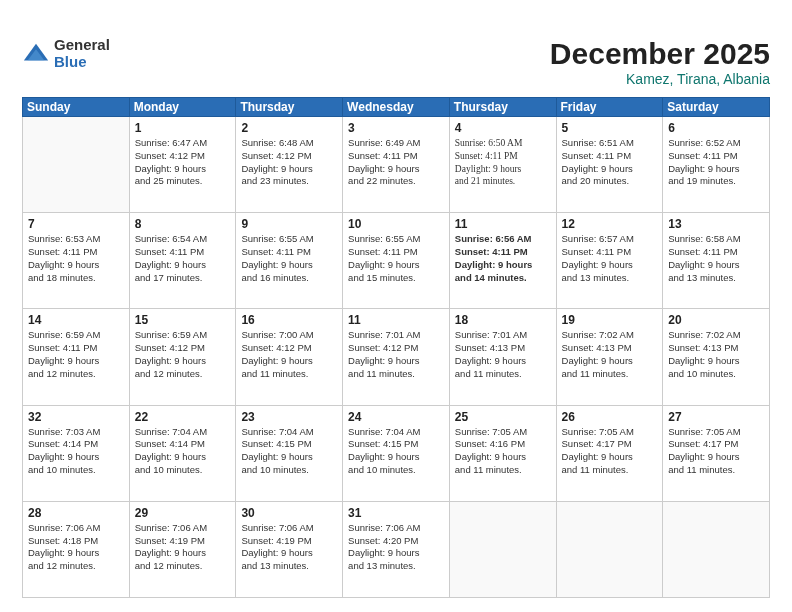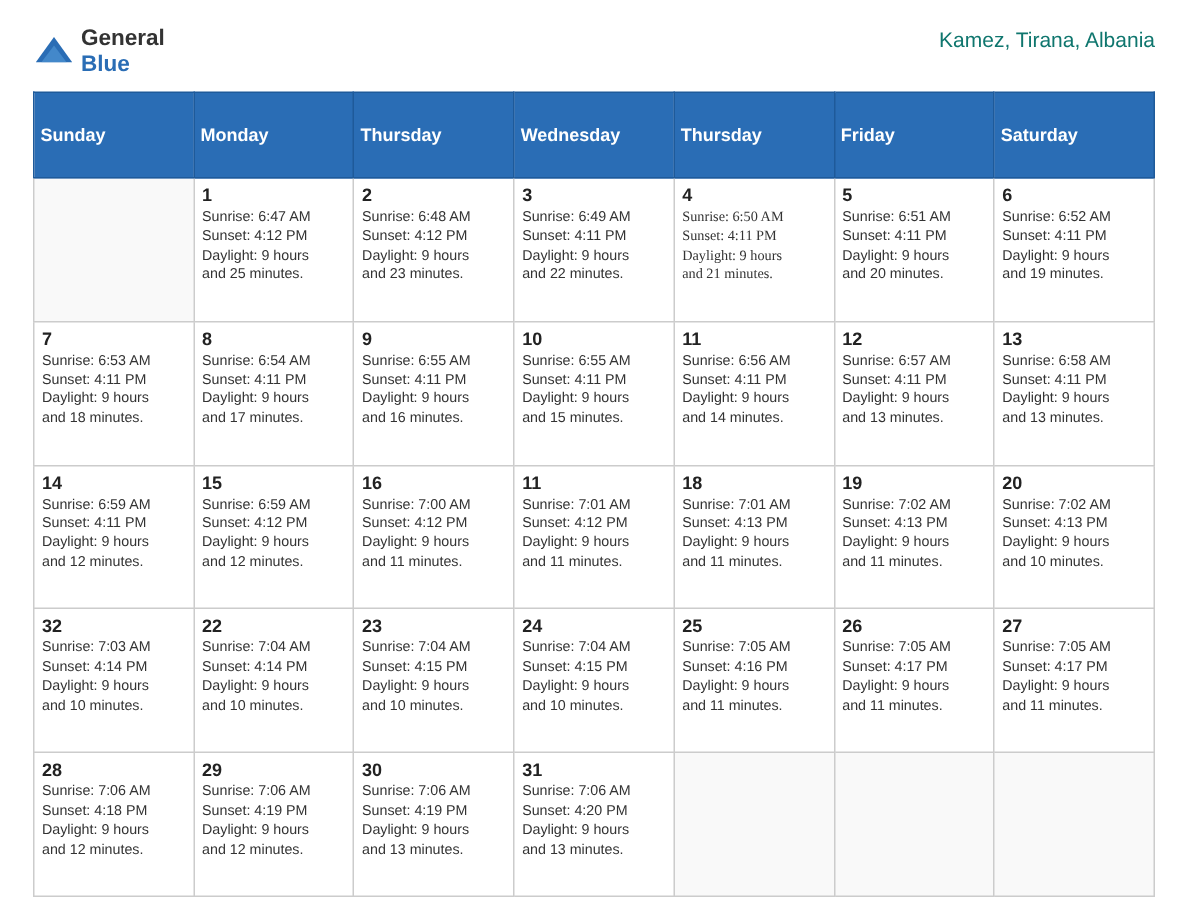--- a/index.html
+++ b/index.html
@@ -15,20 +15,21 @@
       height: 612px;
       padding: 18px 22px 14px 22px;
       display: flex;
       flex-direction: column;
     }
     .header {
       display: flex;
       justify-content: space-between;
       align-items: flex-start;
       margin-bottom: 10px;
+      margin-top: 19px;
     }
     .logo {
       display: flex;
       align-items: center;
       gap: 4px;
     }
     .logo-text {
       display: flex;
       flex-direction: column;
       line-height: 1.1;
@@ -64,21 +65,21 @@
       border: 1px solid #ccc;
       border-collapse: collapse;
       width: 100%;
       table-layout: fixed;
     }
     .calendar th {
       background: #2a6db5;
       color: #fff;
       font-size: 12px;
       font-weight: bold;
-      padding: 21px 4px;
+      padding: 2px 4px;
       text-align: left;
       border: 1px solid #1e5a9a;
     }
     .calendar td {
       border: 1px solid #ccc;
       vertical-align: top;
       padding: 4px 5px;
       font-size: 10px;
       color: #333;
       height: 82px;
@@ -112,20 +113,21 @@
       <svg class="logo-icon" viewBox="0 0 30 30" xmlns="http://www.w3.org/2000/svg">
         <polygon points="15,4 28,22 2,22" fill="#2a6db5"></polygon>
         <polygon points="15,10 24,22 6,22" fill="#5ba3e0" opacity="0.5"></polygon>
       </svg>
       <div class="logo-text">
         <span class="logo-general">General</span>
         <span class="logo-blue">Blue</span>
       </div>
     </div>
     <div class="title-block">
+      <div class="title-month">December 2025</div>
       <div class="title-location">Kamez, Tirana, Albania</div>
     </div>
   </div>
 
   <table class="calendar">
     <thead>
       <tr>
         <th>Sunday</th>
         <th>Monday</th>
         <th>Thursday</th>
@@ -205,21 +207,21 @@
           </td>
           <td>
             <span class="day-num">10</span>
             <div class="day-info" style="white-space: pre-line;">Sunrise: 6:55 AM
 Sunset: 4:11 PM
 Daylight: 9 hours
 and 15 minutes.</div>
           </td>
           <td>
             <span class="day-num">11</span>
-            <div class="day-info" style="white-space: pre-line;">Sunrise: 6:56 AM
+            <div class="day-info" style="white-space: pre-line; font-weight: bold;">Sunrise: 6:56 AM
 Sunset: 4:11 PM
 Daylight: 9 hours
 and 14 minutes.</div>
           </td>
           <td>
             <span class="day-num">12</span>
             <div class="day-info" style="white-space: pre-line;">Sunrise: 6:57 AM
 Sunset: 4:11 PM
 Daylight: 9 hours
 and 13 minutes.</div>

